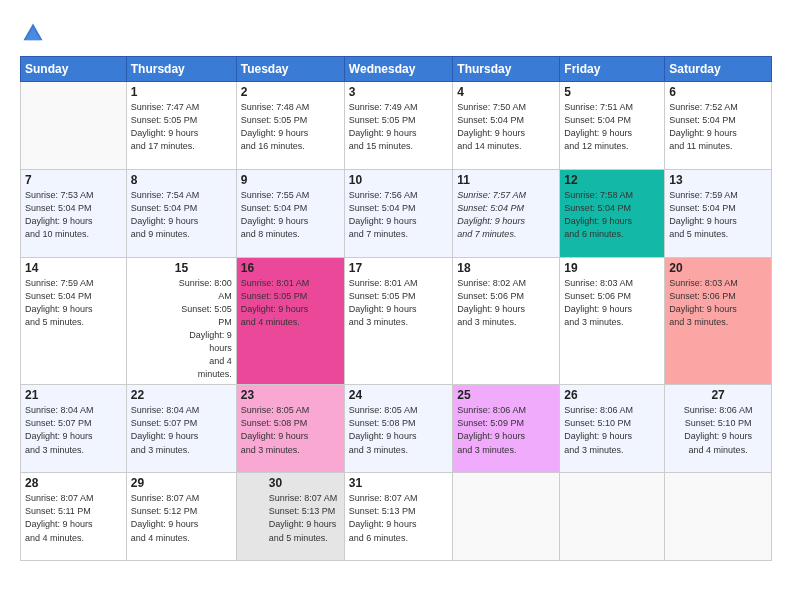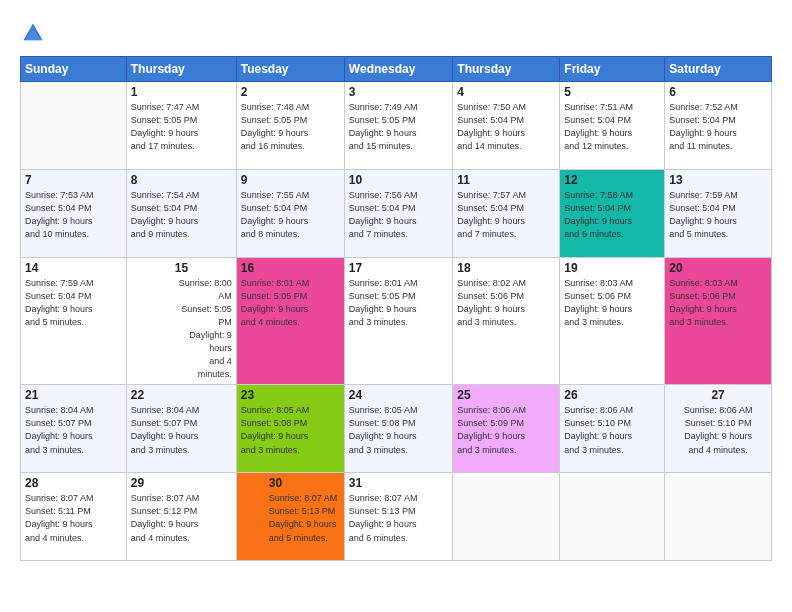--- a/index.html
+++ b/index.html
@@ -207,21 +207,21 @@
           </td>
           <td style="background: rgb(240, 245, 255);">
             <span class="day-number">10</span>
             <div class="day-info" style="white-space: pre-line;">Sunrise: 7:56 AM
 Sunset: 5:04 PM
 Daylight: 9 hours
 and 7 minutes.</div>
           </td>
           <td style="background: rgb(240, 245, 255);">
             <span class="day-number">11</span>
-            <div class="day-info" style="white-space: pre-line;">Sunrise: 7:57 AM
+            <div class="day-info" style="white-space: pre-line; font-style: italic;">Sunrise: 7:57 AM
 Sunset: 5:04 PM
 Daylight: 9 hours
 and 7 minutes.</div>
           </td>
           <td style="background: #14b8a6;">
             <span class="day-number">12</span>
             <div class="day-info" style="white-space: pre-line;">Sunrise: 7:58 AM
 Sunset: 5:04 PM
 Daylight: 9 hours
 and 6 minutes.</div>
@@ -270,21 +270,21 @@
 Daylight: 9 hours
 and 3 minutes.</div>
           </td>
           <td style="background: rgb(255, 255, 255);">
             <span class="day-number">19</span>
             <div class="day-info" style="white-space: pre-line;">Sunrise: 8:03 AM
 Sunset: 5:06 PM
 Daylight: 9 hours
 and 3 minutes.</div>
           </td>
-          <td style="background: #ec4899;">
+          <td style="background: #fca5a5;">
             <span class="day-number">20</span>
             <div class="day-info" style="white-space: pre-line;">Sunrise: 8:03 AM
 Sunset: 5:06 PM
 Daylight: 9 hours
 and 3 minutes.</div>
           </td>
         </tr>
         <tr>
           <td style="background: rgb(240, 245, 255);">
             <span class="day-number">21</span>
@@ -293,21 +293,21 @@
 Daylight: 9 hours
 and 3 minutes.</div>
           </td>
           <td style="background: rgb(240, 245, 255);">
             <span class="day-number">22</span>
             <div class="day-info" style="white-space: pre-line;">Sunrise: 8:04 AM
 Sunset: 5:07 PM
 Daylight: 9 hours
 and 3 minutes.</div>
           </td>
-          <td style="background: #84cc16; margin-left: 24px;">
+          <td style="background: #f9a8d4; margin-left: 24px;">
             <span class="day-number">23</span>
             <div class="day-info" style="white-space: pre-line;">Sunrise: 8:05 AM
 Sunset: 5:08 PM
 Daylight: 9 hours
 and 3 minutes.</div>
           </td>
           <td style="background: rgb(240, 245, 255);">
             <span class="day-number">24</span>
             <div class="day-info" style="white-space: pre-line;">Sunrise: 8:05 AM
 Sunset: 5:08 PM
@@ -344,21 +344,21 @@
 Daylight: 9 hours
 and 4 minutes.</div>
           </td>
           <td style="background: rgb(255, 255, 255);">
             <span class="day-number">29</span>
             <div class="day-info" style="white-space: pre-line;">Sunrise: 8:07 AM
 Sunset: 5:12 PM
 Daylight: 9 hours
 and 4 minutes.</div>
           </td>
-          <td style="background: #f97316; padding-left: 32px;">
+          <td style="background: #e5e5e5; padding-left: 32px;">
             <span class="day-number">30</span>
             <div class="day-info" style="white-space: pre-line;">Sunrise: 8:07 AM
 Sunset: 5:13 PM
 Daylight: 9 hours
 and 5 minutes.</div>
           </td>
           <td style="background: rgb(255, 255, 255);">
             <span class="day-number">31</span>
             <div class="day-info" style="white-space: pre-line;">Sunrise: 8:07 AM
 Sunset: 5:13 PM

